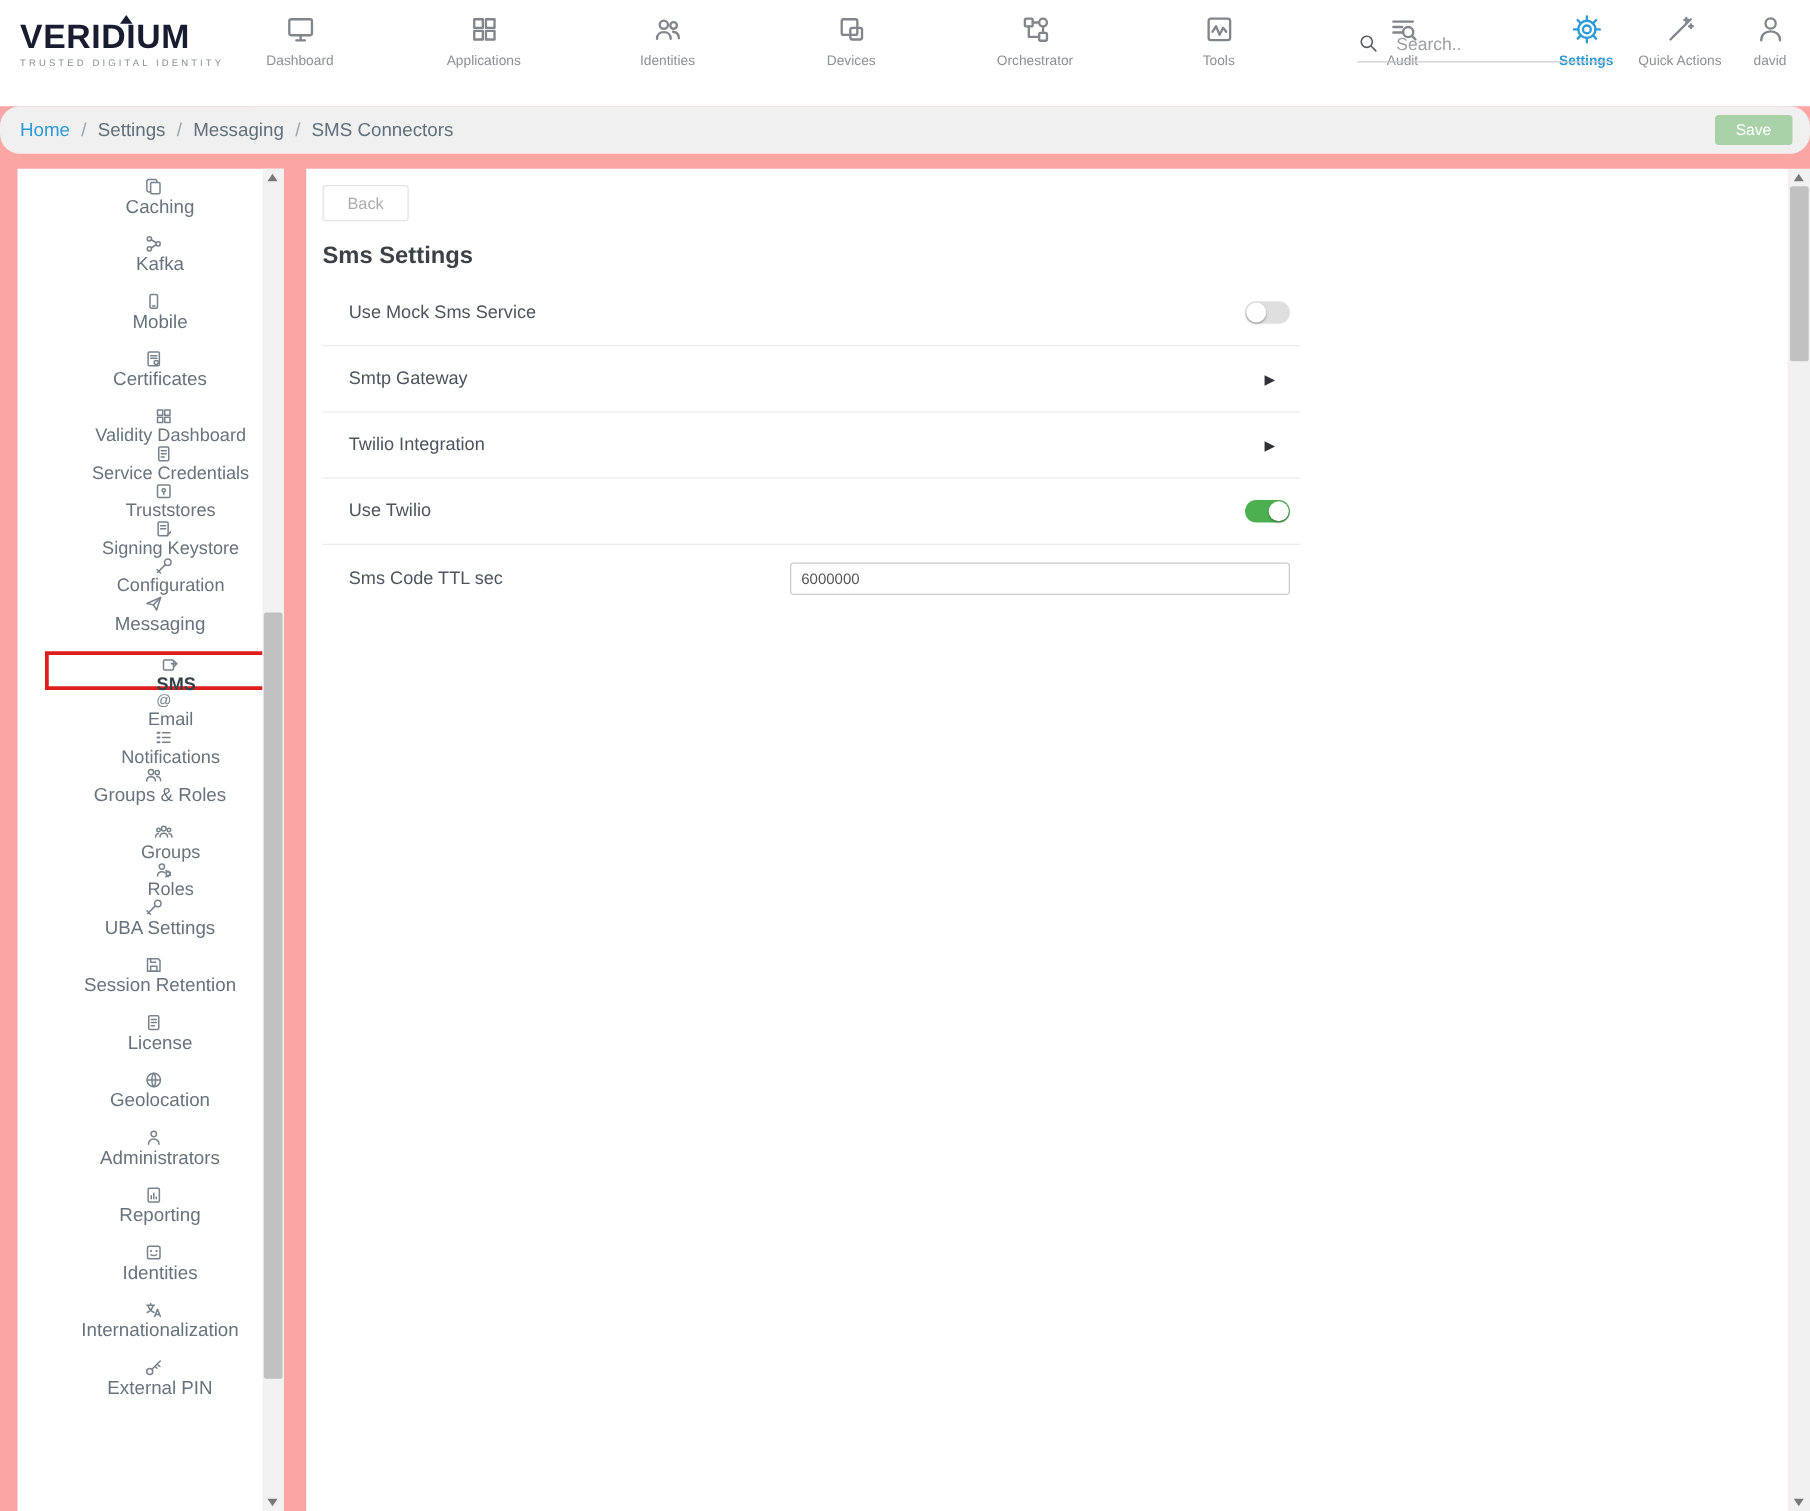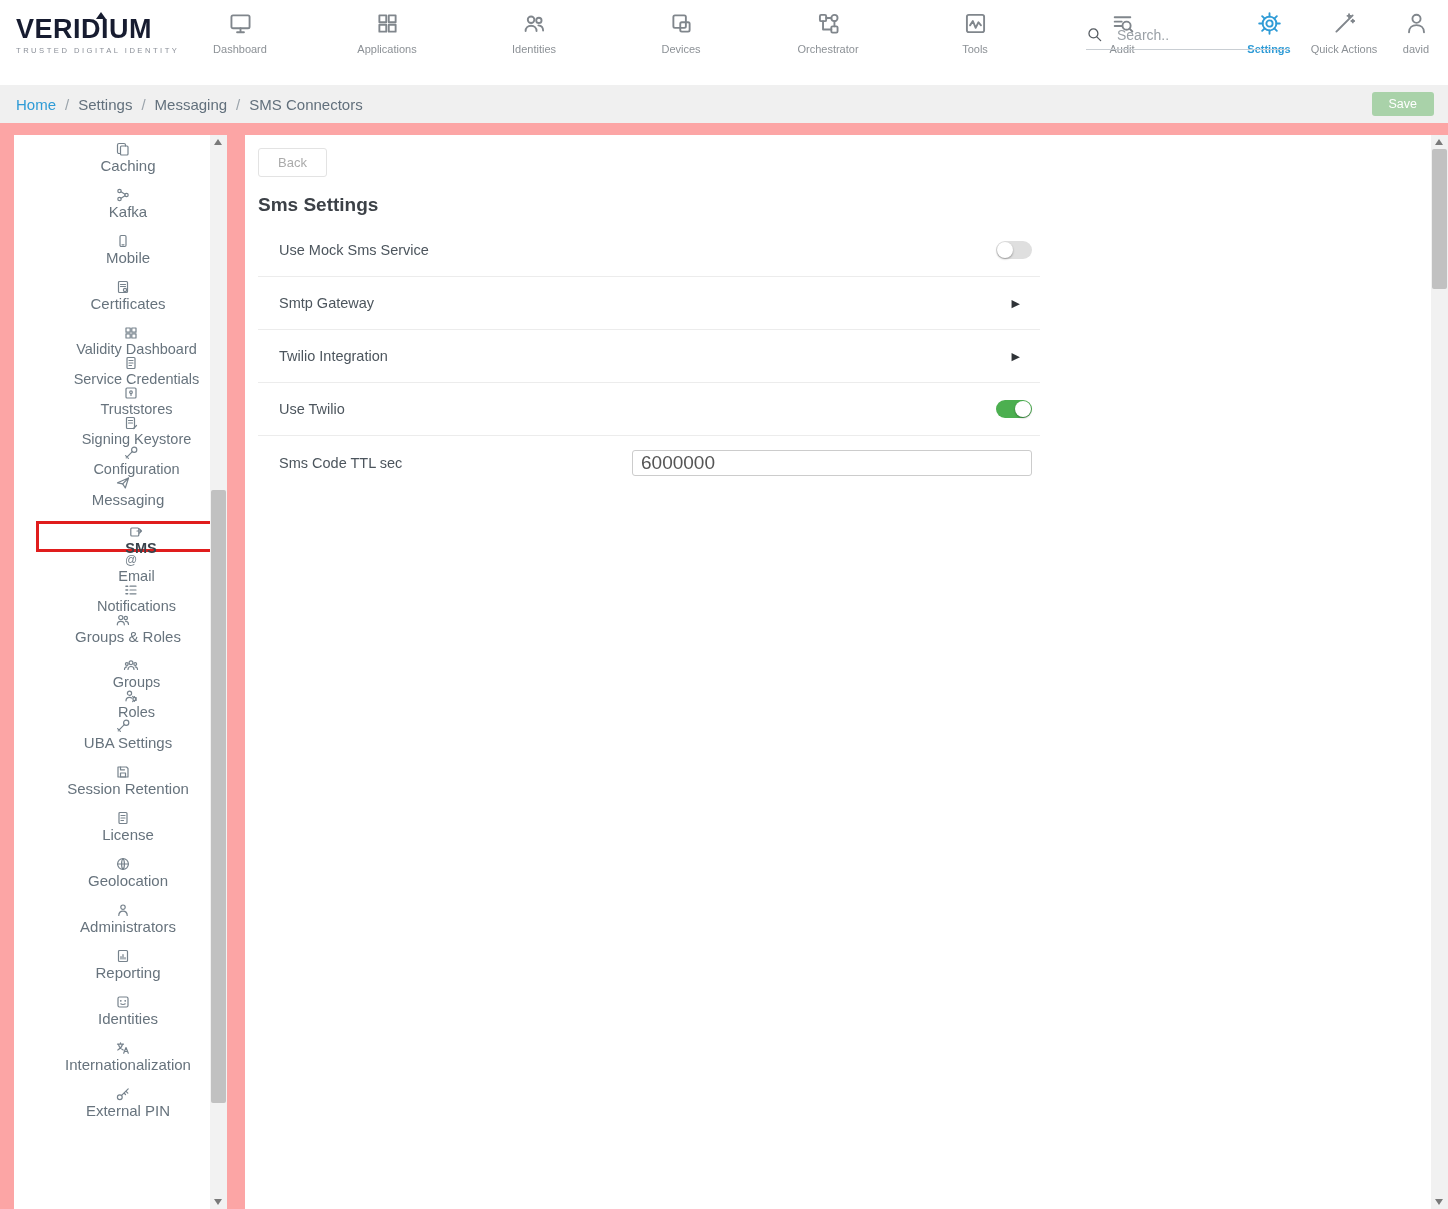--- a/index.html
+++ b/index.html
@@ -27,21 +27,21 @@
 
   .search-box { position:absolute; left:1086px; top:26px; width:202px; border-bottom:1px solid #c9ced3; display:flex; align-items:center; padding-bottom:6px; }
   .search-icon { width:17px; height:17px; color:#555b61; flex:0 0 auto; }
   .search-input { border:none; outline:none; background:transparent; margin-left:14px; width:160px; font-size:14px; color:#555; font-family:inherit; }
   .search-input::placeholder { color:#9aa0a6; }
 
   .quick-actions { position:absolute; left:1308px; top:11px; width:72px; }
   .user-menu { position:absolute; left:1390px; top:11px; width:52px; }
 
   
-  .breadcrumb-bar { position:relative; height:38px; background:var(--breadcrumb-bar-bg,#f0f0f0); display:flex; align-items:center; padding-left:16px; }
+  .breadcrumb-bar { position:relative; height:38px; background:var(--breadcrumb-bar-bg,#f0f0f0); display:flex; align-items:center; padding-left:16px;border-radius:16px; }
   .breadcrumb { display:flex; align-items:center; font-size:15px; }
   .bc-item { color:#62707c; cursor:pointer; }
   .bc-item.bc-link { color:var(--accent-blue,#2e9bd6); }
   .bc-sep { margin:0 9px; color:#9aa3ab; }
   .save-btn { position:absolute; right:14px; top:7px; padding:5px 17px; background:var(--save-button-green,#a9d2a9); color:#fff;
     border:none; border-radius:3px; font-size:12.5px; font-family:inherit; cursor:pointer; }
 
   
   .content-wrap { position:relative; height:1086px; }
 
@@ -76,21 +76,21 @@
     padding:0 8px 0 21px; border-bottom:1px solid #ececec; }
   .setting-row:last-child { border-bottom:none; }
   .setting-label { font-size:14.5px; color:#4c555d; }
   .expand { margin-right:12px; font-size:11px; color:#2f3337; cursor:pointer; }
   .toggle { width:36px; height:18px; border-radius:9px; background:#dfdfdf; position:relative; cursor:pointer; flex:0 0 auto; }
   .toggle .knob { width:16px; height:16px; border-radius:50%; background:#fff; position:absolute; top:1px; left:1px;
     box-shadow:0 1px 2px rgba(0,0,0,.35); }
   .toggle.on { background:var(--toggle-on-green,#4caf50); }
   .toggle.on .knob { left:auto; right:1px; }
   .ttl-input { width:400px; height:26px; border:1px solid #ccc; border-radius:3px; padding:0 8px;
-    font-size:19px; color:#555; font-family:inherit; }
+    font-size:12px; color:#555; font-family:inherit; }
 
   .page-scrollbar { position:absolute; right:0; top:12px; width:17px; height:calc(100% - 12px); background:#f1f1f1; }
   .page-scrollbar .sb-thumb { top:14px; height:140px; }
 </style>
 </head>
 <body>
 
 <div class="page">
 
   <header class="topnav">

